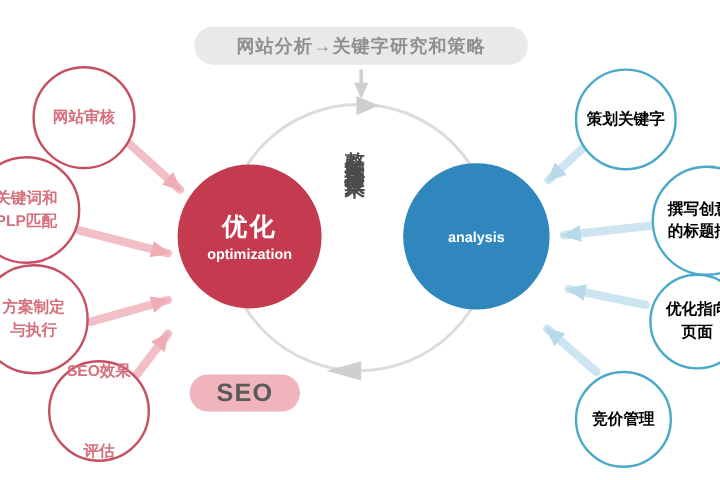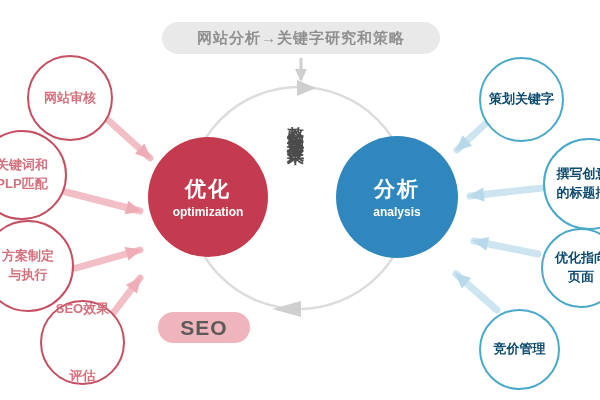--- a/index.html
+++ b/index.html
@@ -20,21 +20,21 @@
   }
 
   
   .node{
     position:absolute;z-index:2;border-radius:50%;background:#fff;
     display:flex;flex-direction:column;align-items:center;justify-content:center;
     text-align:center;font-size:13px;line-height:1.45;font-weight:700;
     box-sizing:border-box;
   }
   .node.red{border:2.5px solid #c64f62;color:#d4717d;}
-  .node.blue{border:2.5px solid #4aa9c8;color:#0c4a6e;}
+  .node.blue{border:2.5px solid #4aa9c8;color:#000000;}
 
   
   .big{
     position:absolute;z-index:3;border-radius:50%;color:#fff;
     display:flex;flex-direction:column;align-items:center;justify-content:center;
     text-align:center;
   }
   .big .cn{font-size:21px;font-weight:700;letter-spacing:2px;}
   .big .en{font-size:12px;font-weight:600;margin-top:2px;}
   .big.redfill{left:148px;top:137px;width:120px;height:120px;background:#c43a4e;}
@@ -126,21 +126,20 @@
   <div class="node blue" style="left:479px;top:309px;width:81px;height:81px;">
     <div>竞价管理</div>
     <div></div>
   </div>
 
   <div class="big redfill">
     <div class="cn">优化</div>
     <div class="en">optimization</div>
   </div>
   <div class="big bluefill">
-    <div class="cn">分析</div>
     <div class="en">analysis</div>
   </div>
 
   <div class="vcaption">整合以达到最佳效果</div>
 
   <div class="pill seo">
     <span>SEO</span>
   </div>
 
 </div>

